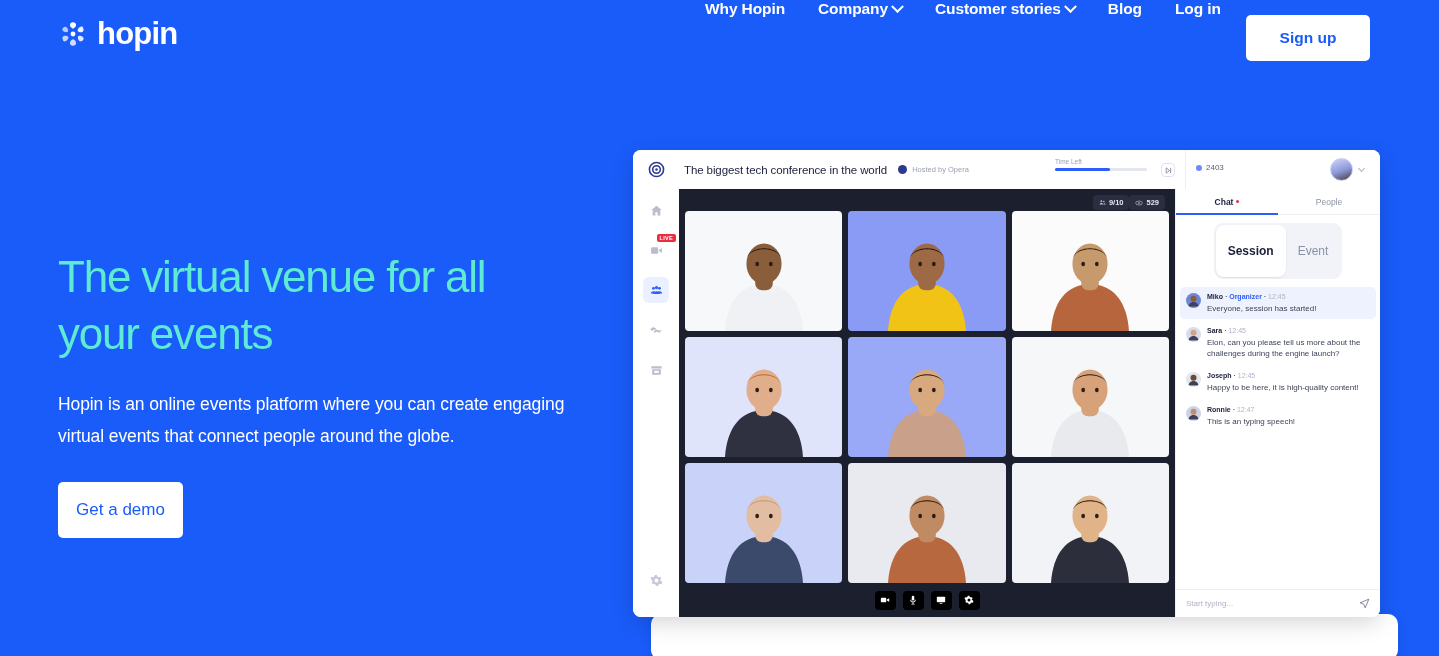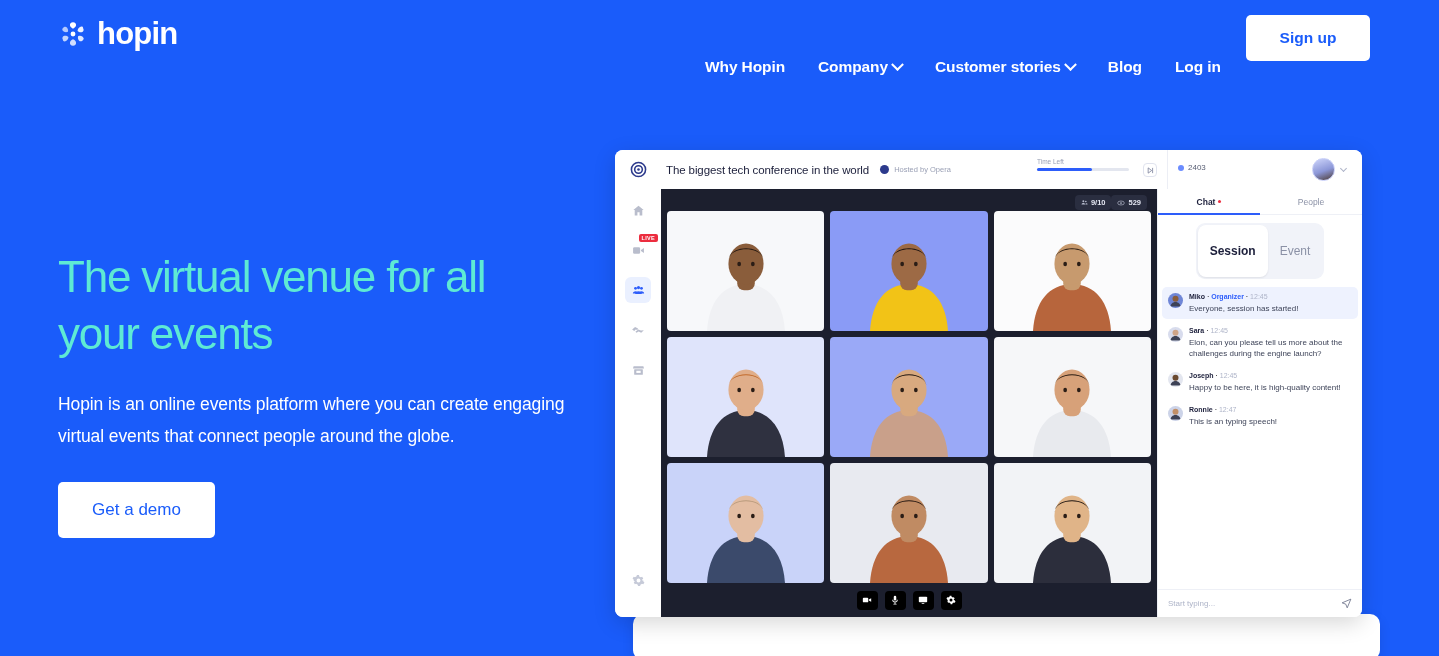--- a/index.html
+++ b/index.html
@@ -26,21 +26,21 @@
     position: absolute; left: 58px; top: 19px;
     display: flex; align-items: center; gap: 9px;
   }
   .logo-mark { width: 30px; height: 30px; display: block; }
   .logo-text {
     color: #fff; font-size: 31px; font-weight: 700;
     letter-spacing: -0.8px; line-height: 30px;
   }
   .nav-links {
     position: absolute; left: 705px; top: 0;
-    height: 76px; display: flex; align-items: flex-end; gap: 0;
+    height: 76px; display: flex; align-items: flex-start; gap: 0;
   }
   .nav-item {
     color: #fff; font-size: 15.5px; font-weight: 700;
     letter-spacing: -0.1px;
     display: flex; align-items: center; gap: 5px;
     cursor: pointer; white-space: nowrap;
     margin-right: 33px;
   }
   .caret {
     display: inline-block; width: 9px; height: 9px;
@@ -67,30 +67,30 @@
     line-height: 57px; letter-spacing: -1.2px;
     margin-bottom: 26px;
   }
   .hero p {
     color: #fff; font-size: 17.5px; font-weight: 400;
     line-height: 32px; letter-spacing: -0.1px;
     max-width: 520px;
   }
   .demo-btn {
     margin-top: 30px;
-    width: 157px; height: 56px;
+    width: 125px; height: 56px;
     background: #fff; border-radius: 5px;
     display: flex; align-items: center; justify-content: center;
     color: #1a5cfa; font-size: 17px; font-weight: 500;
     cursor: pointer; border: none;
     font-family: "Liberation Sans", sans-serif;
   }
 
   
-  .mock-wrap { position: absolute; left: 615px; top: 150px; }
+  .mock-wrap { position: absolute; left: 633px; top: 150px; }
   .mock-stack3 {
     position: absolute; left: 36px; top: 470px;
     width: 711px; height: 50px;
     background: #fafbfd; border-radius: 10px;
     box-shadow: 0 4px 14px rgba(0,0,0,.12);
   }
   .mock-stack2 {
     position: absolute; left: 18px; top: 464px;
     width: 747px; height: 46px;
     background: #fff; border-radius: 10px;

